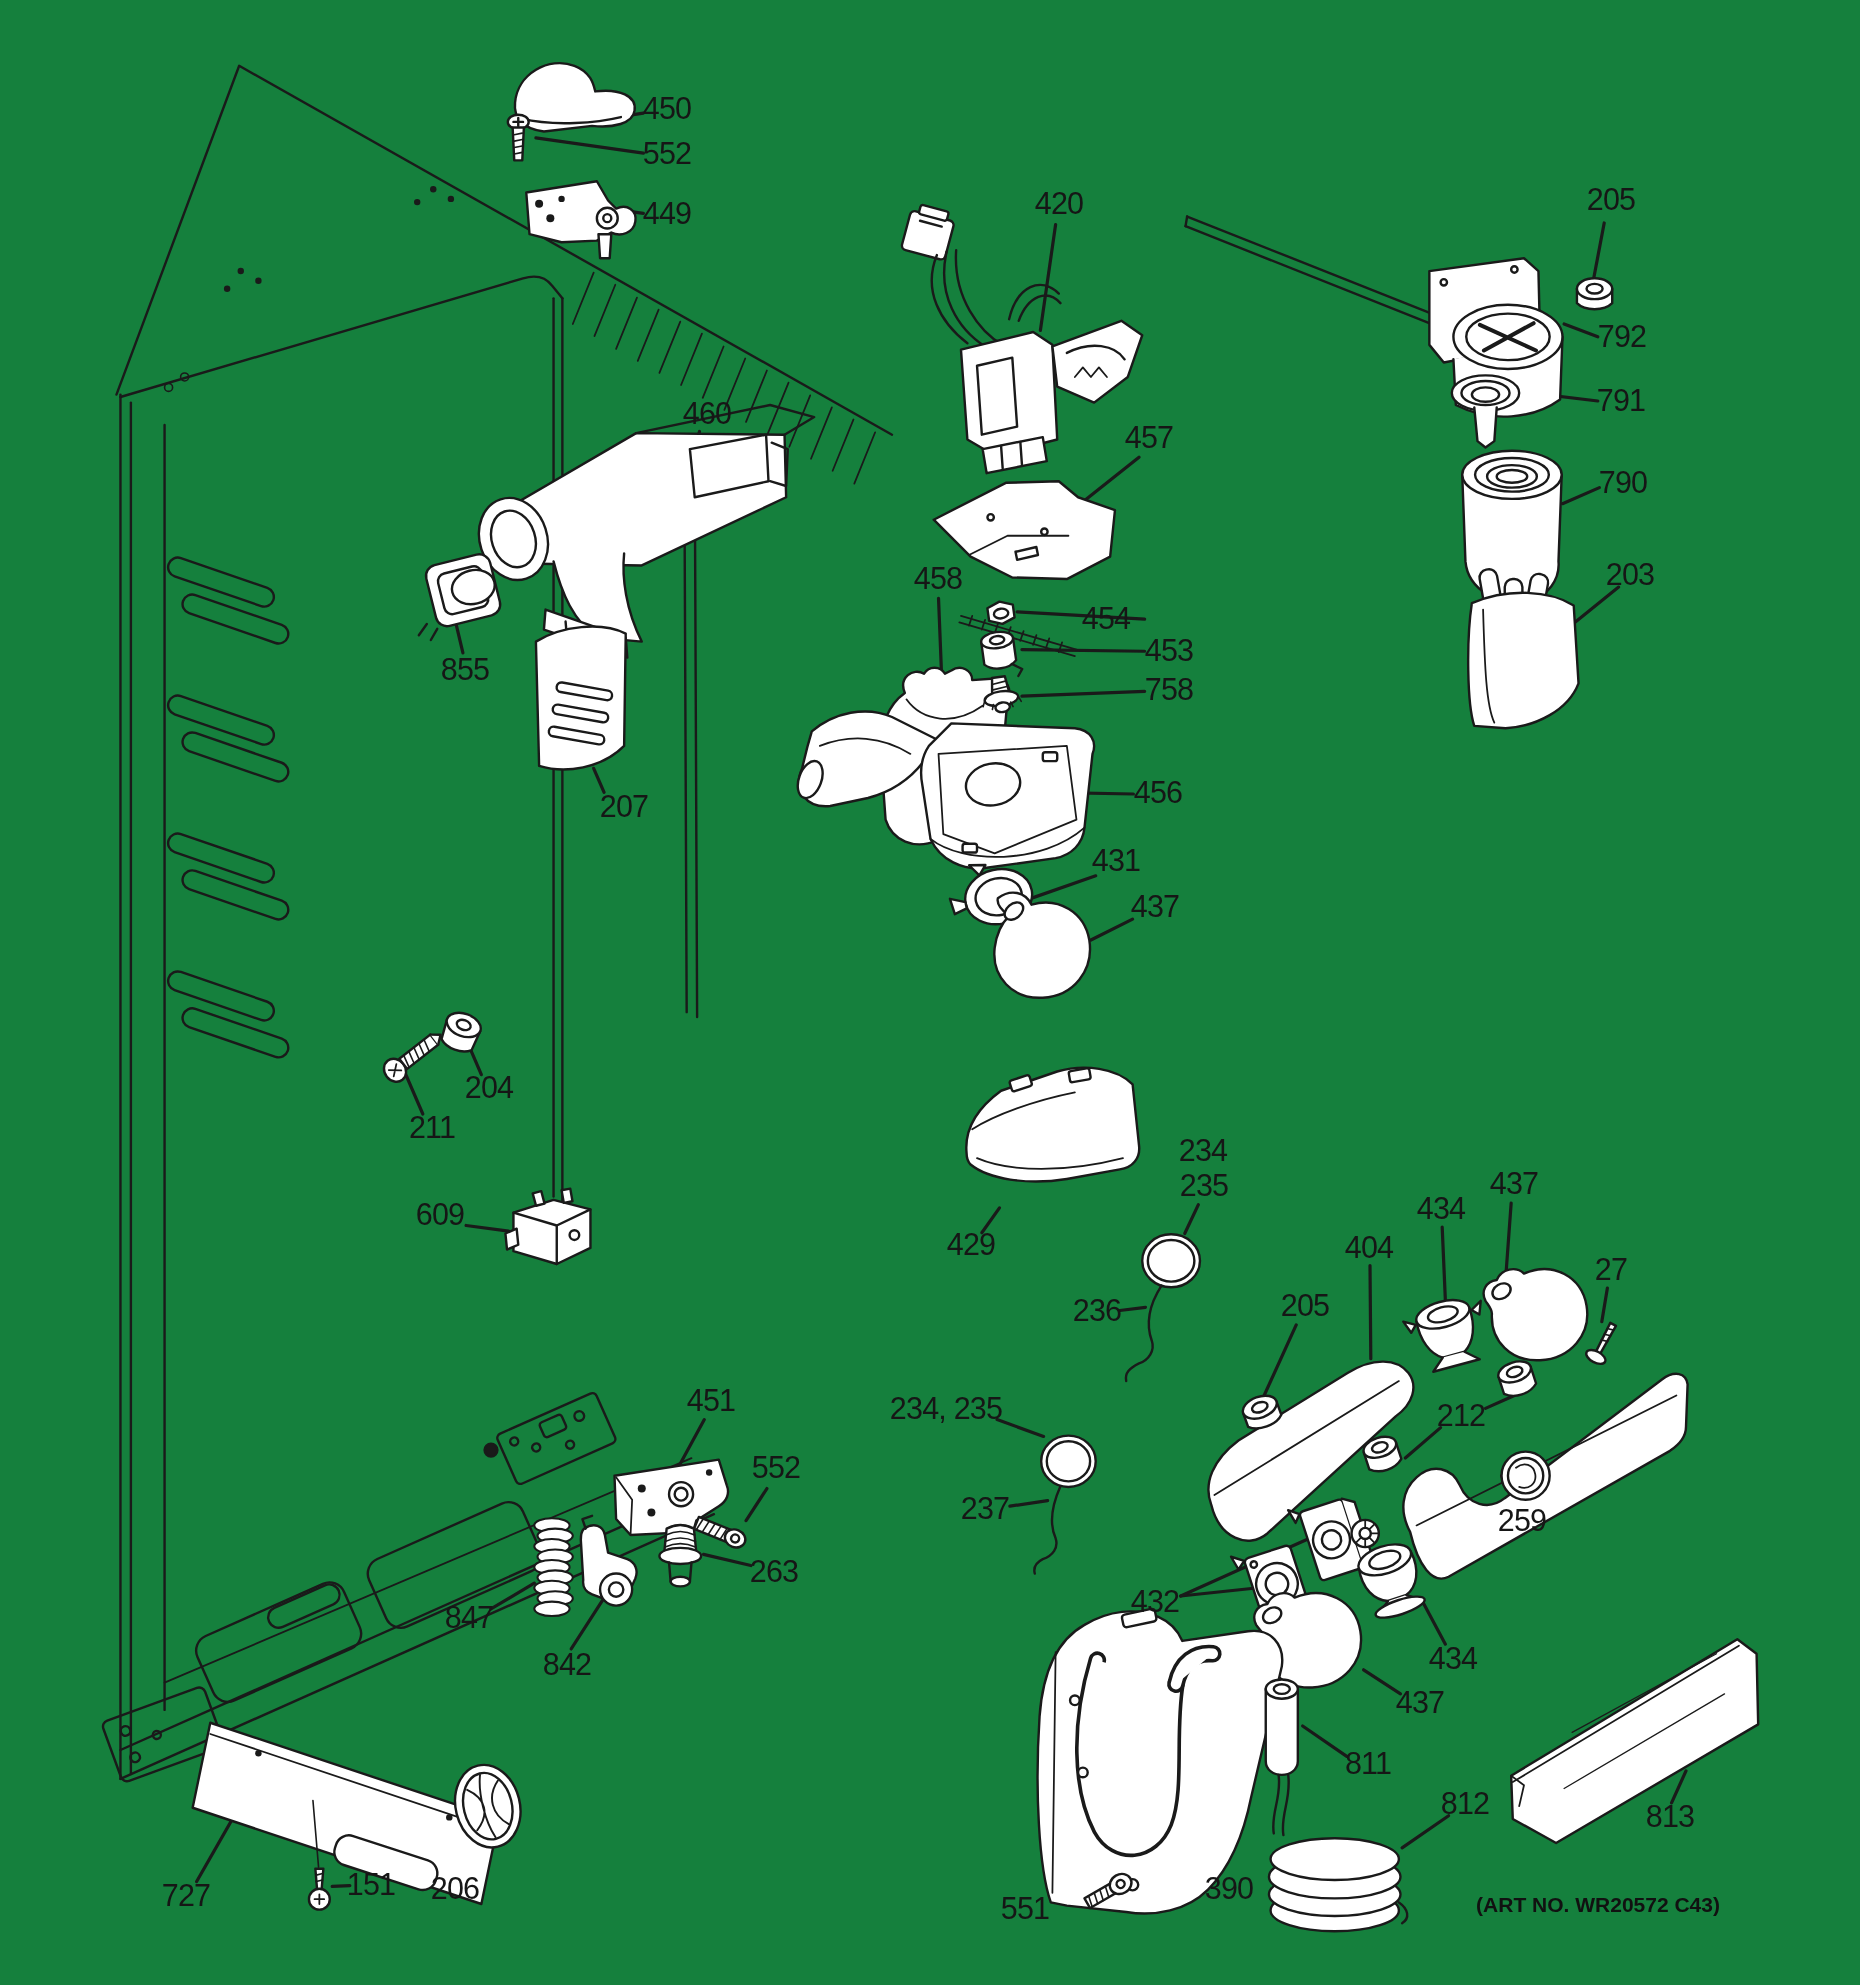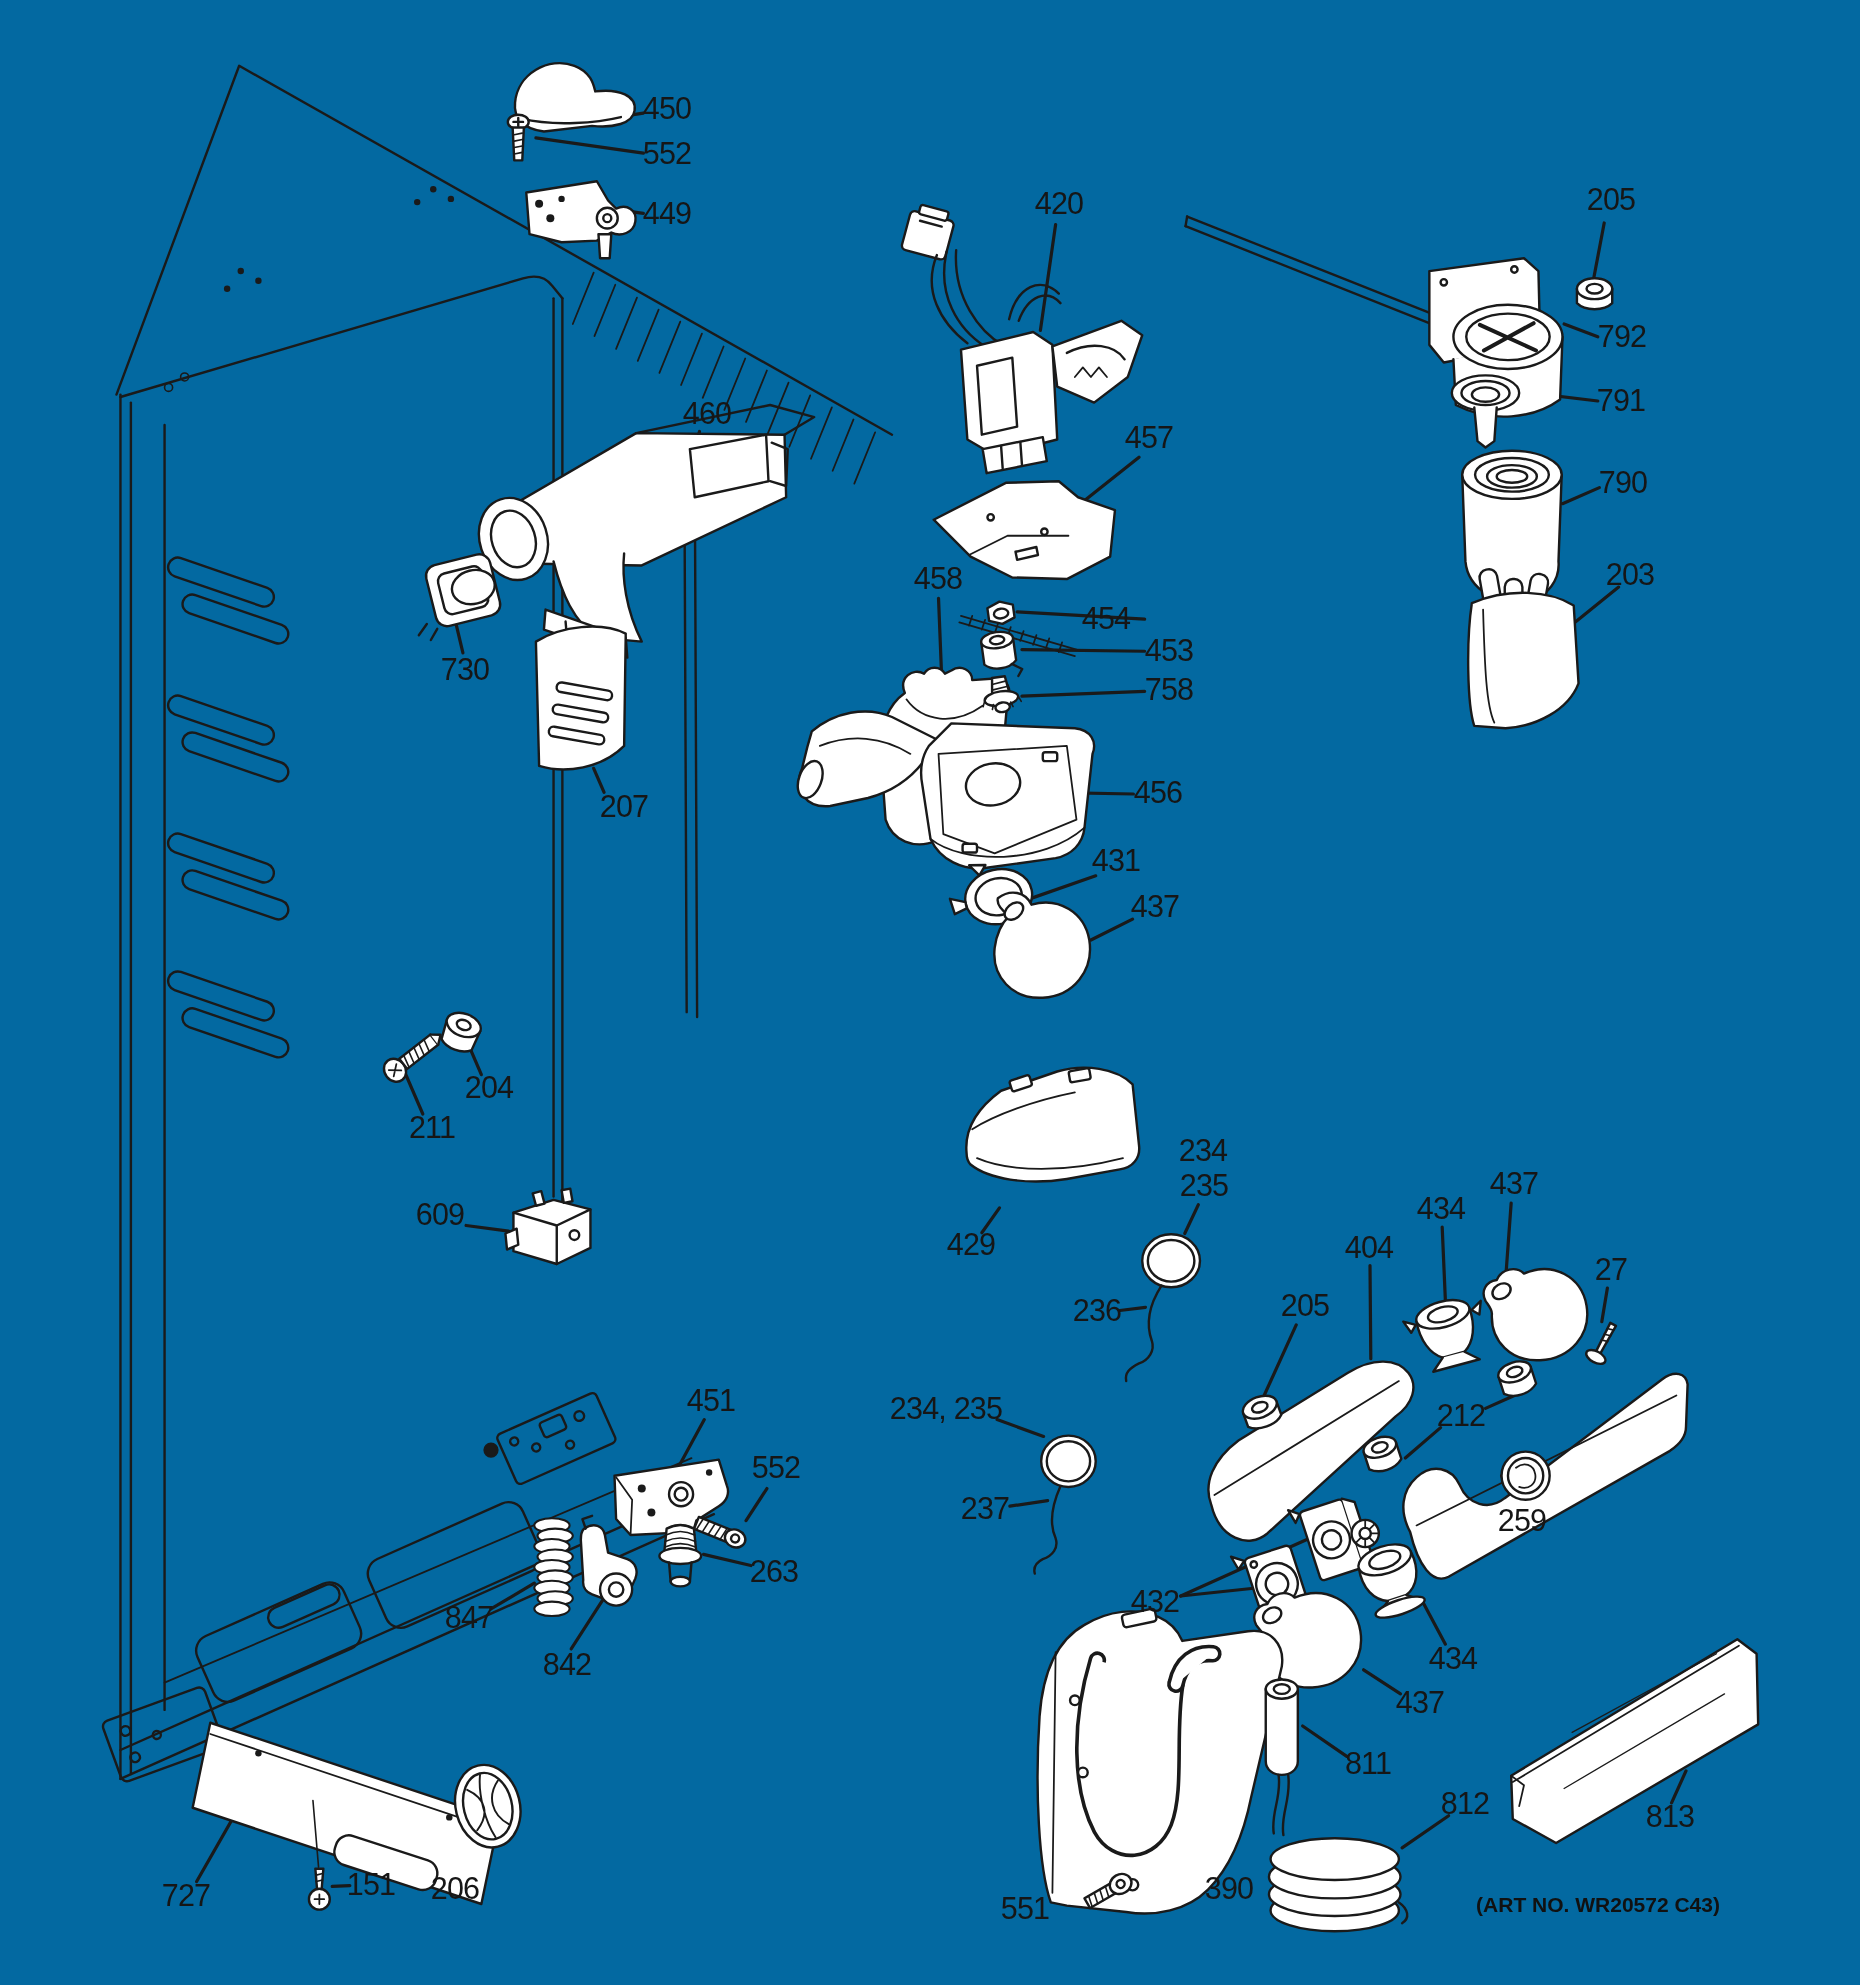--- a/index.html
+++ b/index.html
@@ -1,16 +1,16 @@
 <!DOCTYPE html>
 <html style="font-size:13px"><head>
 <meta charset="utf-8">
 <style>
   html,body{margin:0;padding:0;background:#fff;}
-  .stage{position:relative;width:1861px;height:1985px;background:#0369a1;overflow:hidden;
+  .stage{position:relative;width:1861px;height:1985px;background:#15803d;overflow:hidden;
          font-family:"Liberation Sans",sans-serif;}
   .art{position:absolute;left:0;top:0;}
   .callout{position:absolute;transform:translate(-50%,-55%);font-size:30.5px;color:#161616;
            white-space:nowrap;letter-spacing:-0.8px;}
   .artno{position:absolute;transform:translate(-50%,-55%);font-size:21px;font-weight:bold;
          color:#111;white-space:nowrap;letter-spacing:0;}
 </style>
 </head>
 <body>
 
@@ -619,21 +619,21 @@
 <div class="callout" style="left:1622px;top:338px">792</div>
 <div class="callout" style="left:1621px;top:402px">791</div>
 <div class="callout" style="left:1623px;top:484px">790</div>
 <div class="callout" style="left:1630px;top:576px">203</div>
 <div class="callout" style="left:707px;top:415px">460</div>
 <div class="callout" style="left:1149px;top:439px">457</div>
 <div class="callout" style="left:938px;top:580px">458</div>
 <div class="callout" style="left:1106px;top:620px">454</div>
 <div class="callout" style="left:1169px;top:652px">453</div>
 <div class="callout" style="left:1169px;top:691px">758</div>
-<div class="callout" style="left:465px;top:671px">730</div>
+<div class="callout" style="left:465px;top:671px">855</div>
 <div class="callout" style="left:1158px;top:794px">456</div>
 <div class="callout" style="left:624px;top:808px">207</div>
 <div class="callout" style="left:1116px;top:862px">431</div>
 <div class="callout" style="left:1155px;top:908px">437</div>
 <div class="callout" style="left:489px;top:1089px">204</div>
 <div class="callout" style="left:432px;top:1129px">211</div>
 <div class="callout" style="left:440px;top:1216px">609</div>
 <div class="callout" style="left:971px;top:1246px">429</div>
 <div class="callout" style="left:1203px;top:1152px">234</div>
 <div class="callout" style="left:1204px;top:1187px">235</div>

